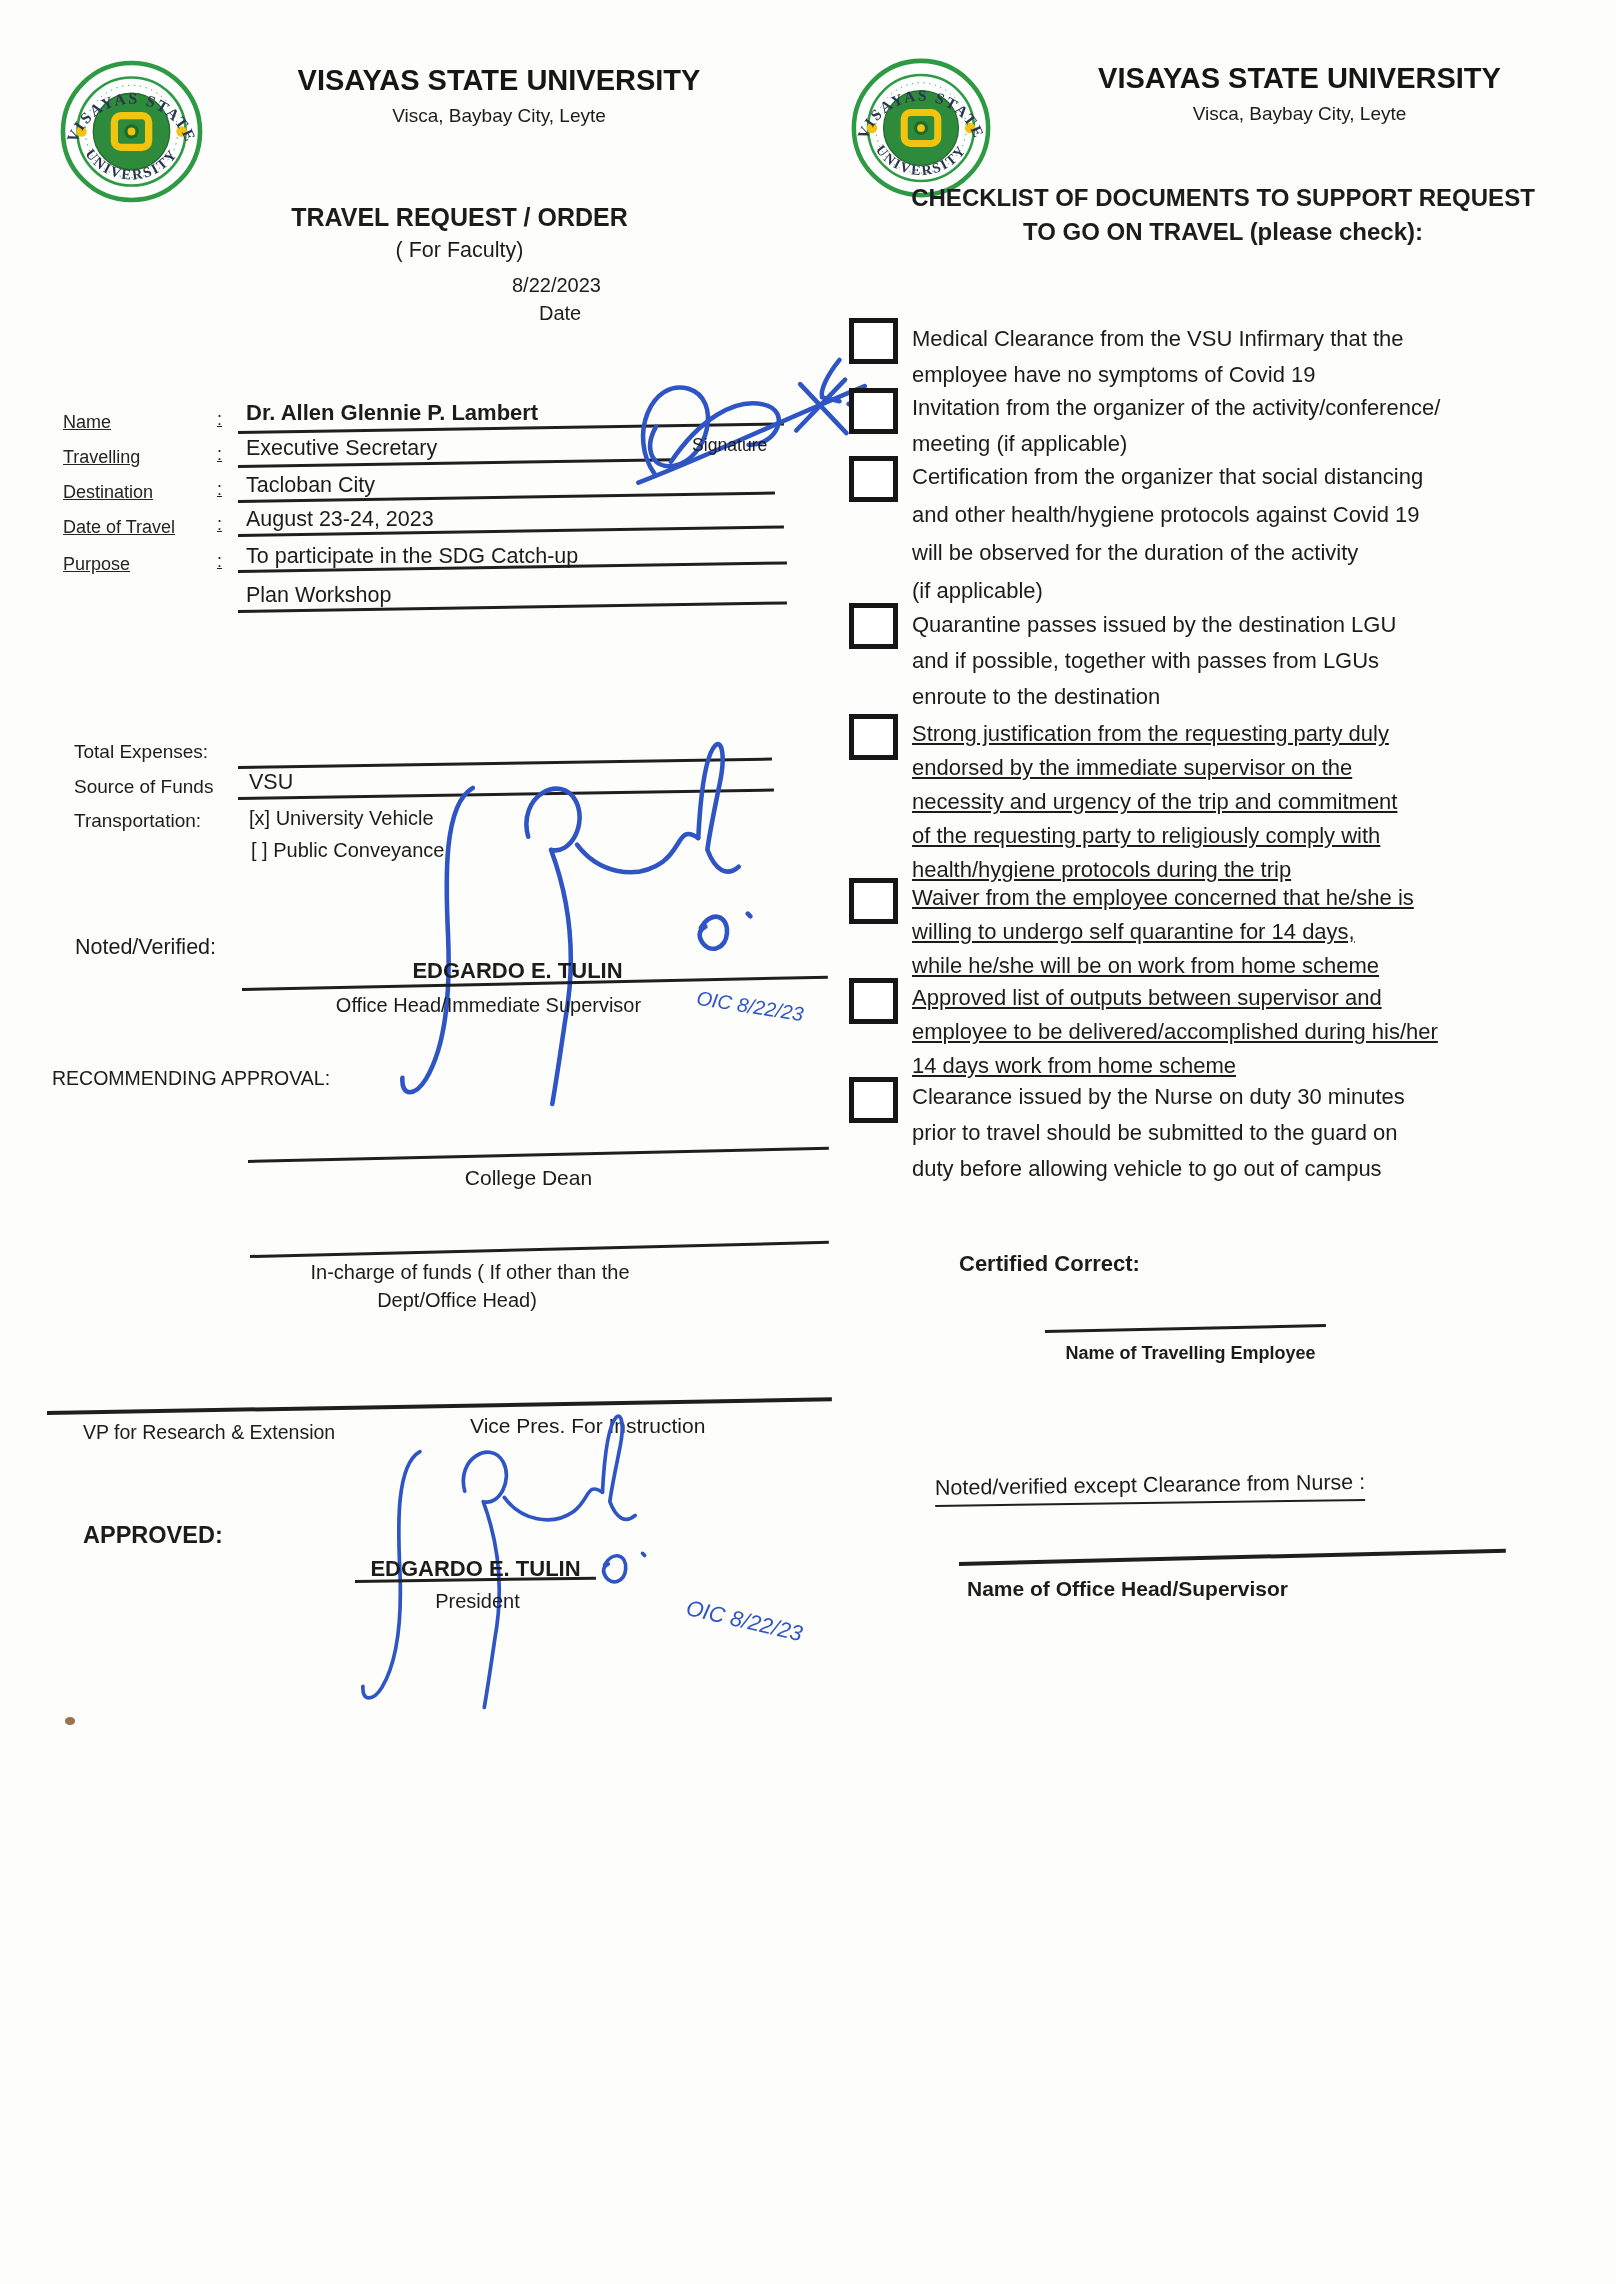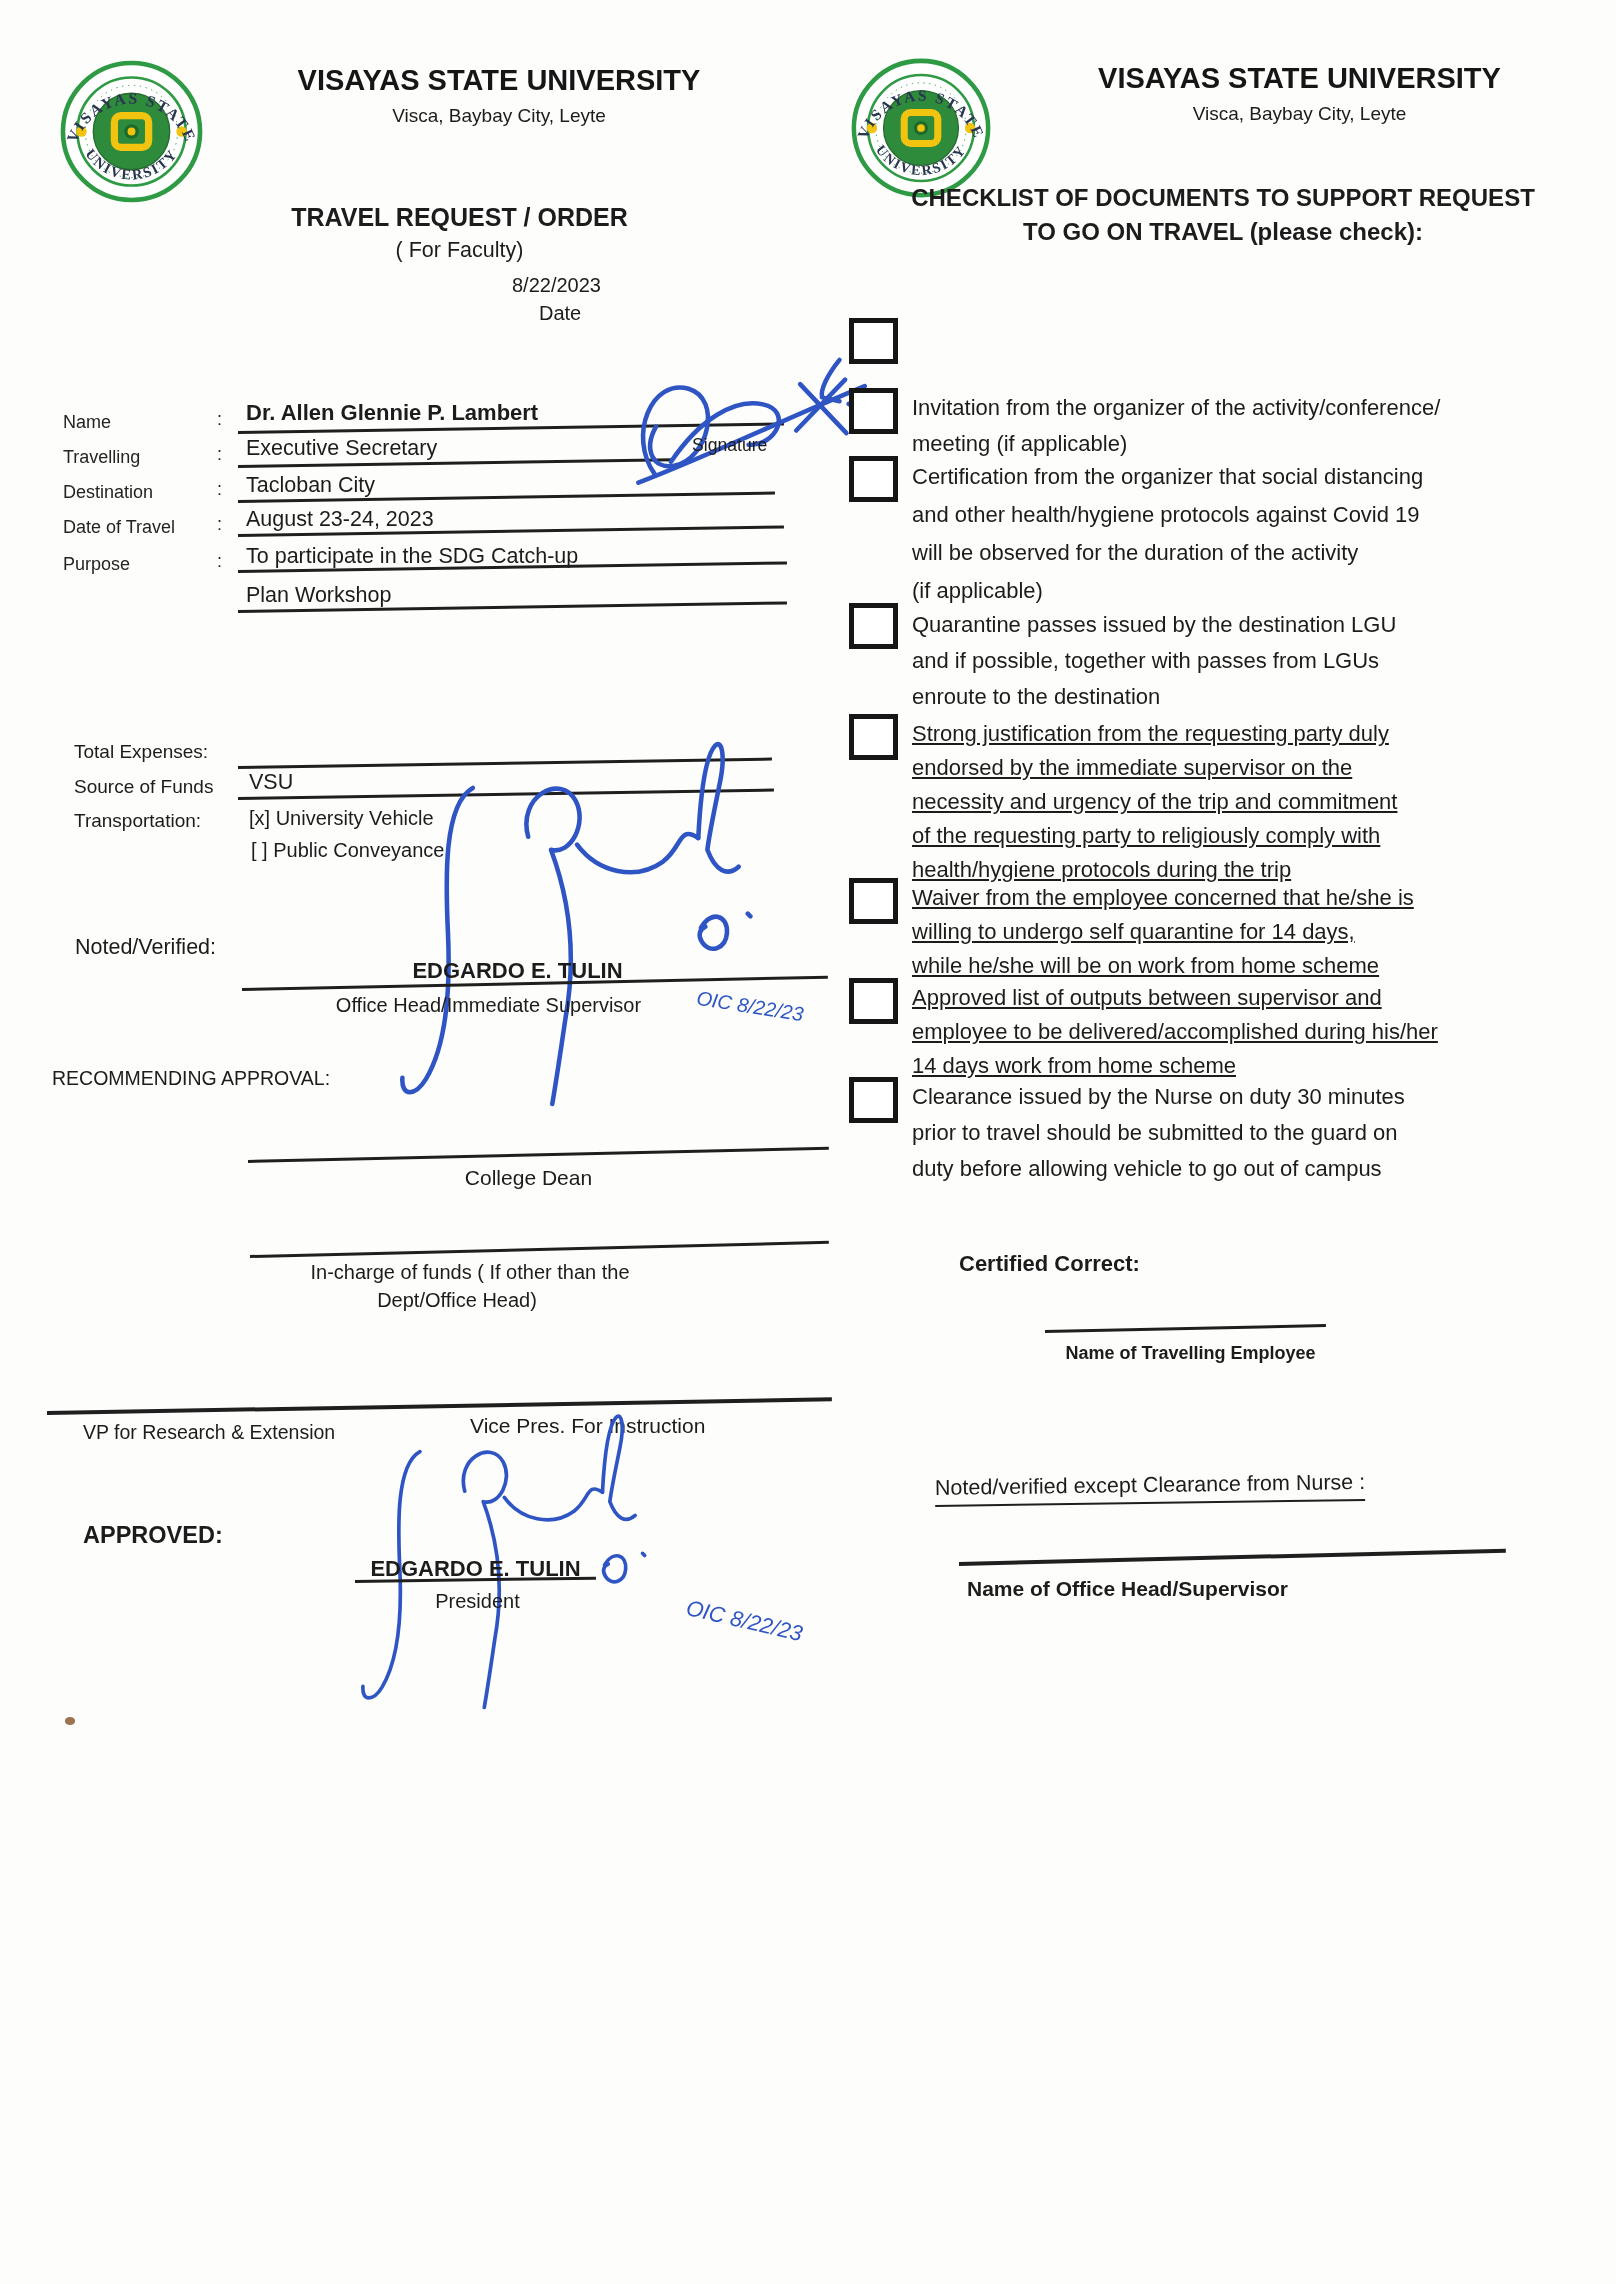--- a/index.html
+++ b/index.html
@@ -10,21 +10,21 @@
   .ctr{text-align:center;}
   .pre{white-space:pre-line;}
   .line{position:absolute;height:3.3px;background:#1f1f1f;transform-origin:left center;}
   .cb{position:absolute;left:849px;width:39px;height:36px;border:5.9px solid #161616;background:#fff;}
   .ink{color:#2f55c4;}
   svg.sig path{stroke:#2f55c4;stroke-width:7;fill:none;stroke-linecap:round;stroke-linejoin:round;}
   .sealtext{font-family:"Liberation Serif",serif;font-weight:bold;letter-spacing:3px;fill:#2a3550;font-size:24px;}
   .item-text{position:absolute;left:912px;width:671px;font-size:22px;line-height:36px;}
   .lh52{line-height:34px;text-decoration:underline;}
   .lh58{line-height:38px;}
-  .flabel{position:absolute;font-size:18px;color:#242424;}
+  .flabel{position:absolute;font-size:18px;color:#242424;text-decoration:underline;}
   .fval{position:absolute;font-size:21.5px;}
 </style>
 </head>
 <body>
 
 <div class="page">
 
   <svg class="abs" style="left:59px;top:59px" width="145" height="145" viewBox="0 0 220 220">
     <circle cx="110" cy="110" r="104" fill="#ffffff" stroke="#2e9a44" stroke-width="7"></circle>
     <circle cx="110" cy="110" r="82" fill="#ffffff" stroke="#2e9a44" stroke-width="4"></circle>
@@ -170,20 +170,22 @@
 
   <div class="abs ctr b" style="left:860px;top:184px;width:726px;font-size:24px">CHECKLIST OF DOCUMENTS TO SUPPORT REQUEST</div>
   <div class="abs ctr b" style="left:860px;top:218px;width:726px;font-size:24px">TO GO ON TRAVEL (please check):</div>
 
   <svg class="sig abs" style="left:812px;top:356px" width="46" height="55" viewBox="0 0 70 85">
     <path d="M42,6 C24,28 12,52 15,64 L42,70" stroke-width="5"></path>
     <path d="M56,74 l3,2" stroke-width="5"></path>
   </svg>
 
   <div class="cb" style="top:318px"></div>
+  <div class="item-text pre" style="top:321px">Medical Clearance from the VSU Infirmary that the
+employee have no symptoms of Covid 19</div>
 
   <div class="cb" style="top:388px"></div>
   <div class="item-text pre" style="top:390px">Invitation from the organizer of the activity/conference/
 meeting (if applicable)</div>
 
   <div class="cb" style="top:456px"></div>
   <div class="item-text pre lh58" style="top:458px">Certification from the organizer that social distancing
 and other health/hygiene protocols against Covid 19
 will be observed for the duration of the activity
 (if applicable)</div>

